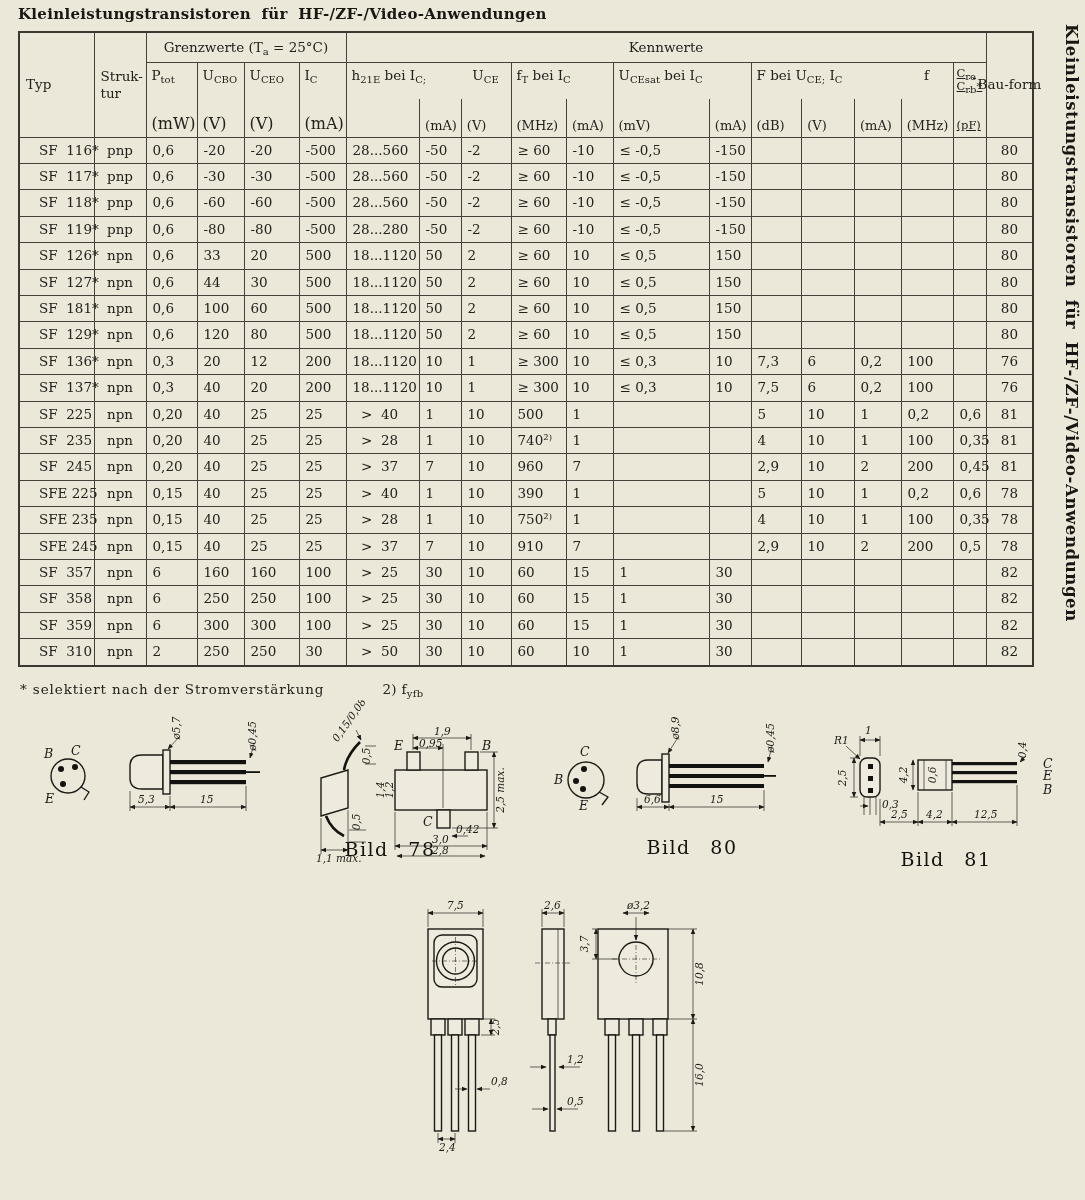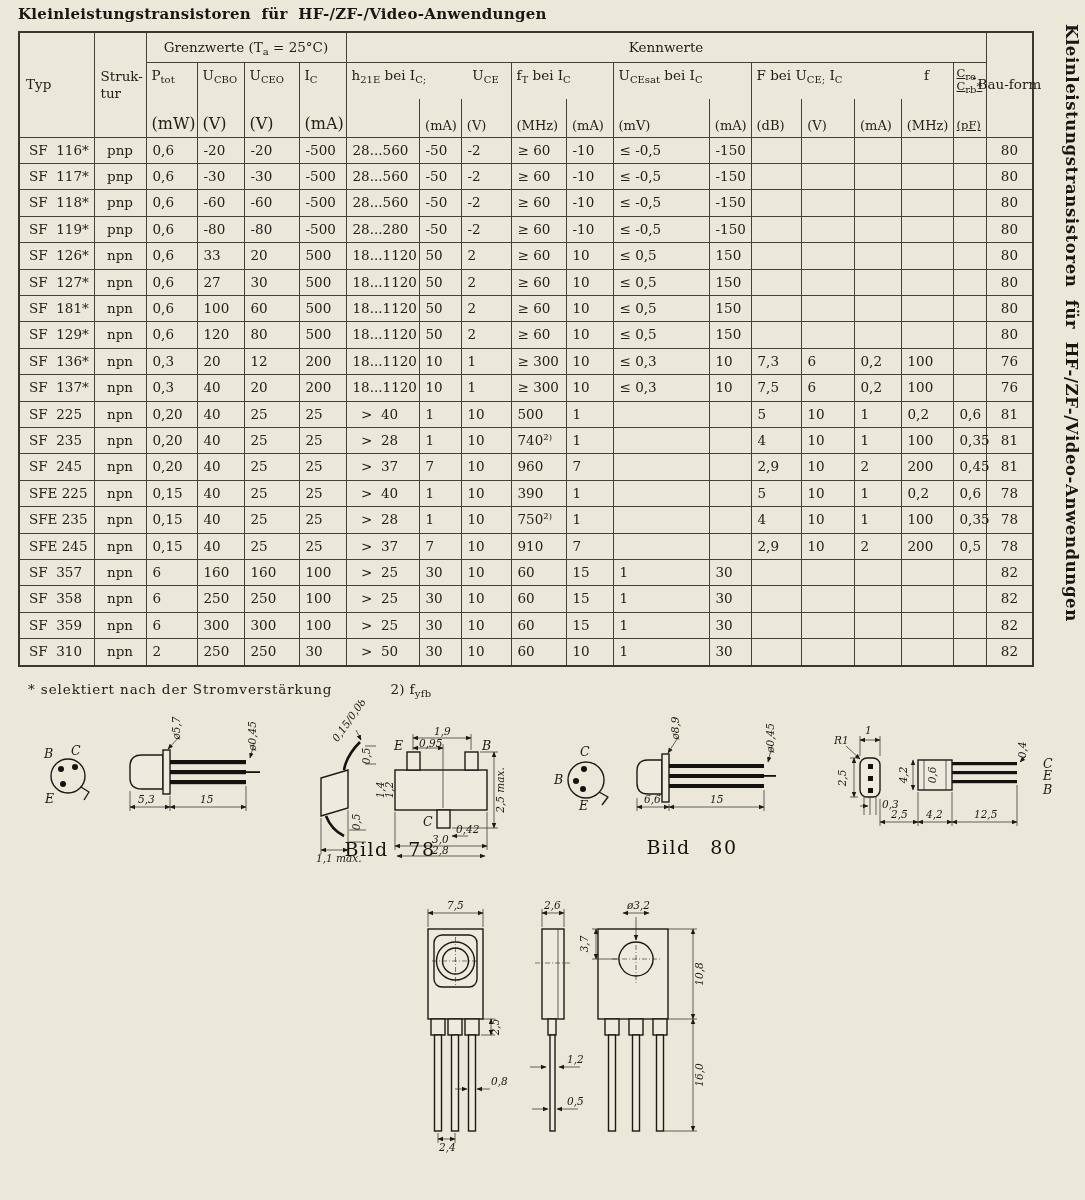--- a/index.html
+++ b/index.html
@@ -17,28 +17,28 @@
   .hcell{display:flex;flex-direction:column;justify-content:space-between;height:74px;text-align:left;}
   .sym{padding:4px 0 0 5px;white-space:nowrap;}
   .symflex{display:flex;}
   .unit{padding:0 0 4px 5px;font-size:16px;}
   .ur{display:flex;height:38px;align-items:stretch;font-size:13px;}
   .ur>div{box-sizing:border-box;display:flex;align-items:flex-end;padding:0 0 4px 5px;}
   .ur>div+div{border-left:1px solid #45403a;}
   .vcent{display:flex;align-items:center;justify-content:center;height:100%;text-align:center;line-height:1.25;}
   .leftpad{justify-content:flex-start;padding-left:6px;}
   .small{font-size:11.5px;line-height:1.15;text-decoration:underline;}
-  .c0{text-align:left;padding-left:9px;}
+  .c0{text-align:left;padding-left:19px;}
   .c1{text-align:center;}
   .c2,.c3,.c4,.c5,.c6,.c7,.c8,.c9,.c10,.c11,.c12,.c13,.c14,.c15,.c16,.c17{text-align:left;padding-left:6px;}
   .c18{text-align:center;}
   .w50{width:50px;text-align:center;}
   .w52{width:52px;text-align:center;}
   
-  .footnote{position:absolute;left:28px;top:681px;font-size:13.5px;letter-spacing:.9px;}
+  .footnote{position:absolute;left:20px;top:681px;font-size:13.5px;letter-spacing:.9px;}
   .fn2{margin-left:58px;letter-spacing:.3px;}
   
   .fig{position:absolute;}
   .figcap{position:absolute;font-size:19px;letter-spacing:1.5px;word-spacing:12px;text-align:center;color:#14120e;}
   svg text{font-family:"DejaVu Serif",serif;}
   .dim{font-size:10.5px;font-style:italic;fill:#1c1a16;}
   .pin{font-size:12.5px;font-style:italic;fill:#1c1a16;}
   .ol{stroke:#1c1a16;stroke-width:1.4;fill:none;stroke-linejoin:round;}
   .olp{stroke:#1c1a16;stroke-width:1.4;fill:#eeeadd;}
   .ld{stroke:#141210;stroke-width:2.6;fill:none;}
@@ -287,21 +287,21 @@
             <td class="c14"></td>
             <td class="c15"></td>
             <td class="c16"></td>
             <td class="c17"></td>
             <td class="c18">80</td>
           </tr>
           <tr>
             <td class="c0">SF  127*</td>
             <td class="c1">npn</td>
             <td class="c2">0,6</td>
-            <td class="c3">27</td>
+            <td class="c3">44</td>
             <td class="c4">30</td>
             <td class="c5">500</td>
             <td class="c6">18...1120</td>
             <td class="c7">50</td>
             <td class="c8">2</td>
             <td class="c9">≥ 60</td>
             <td class="c10">10</td>
             <td class="c11">≤ 0,5</td>
             <td class="c12">150</td>
             <td class="c13"></td>
@@ -736,20 +736,21 @@
     <text class="pin" x="231" y="78">E</text>
     <text class="pin" x="231" y="92">B</text>
     <path class="dl" d="M68,97 V124 M106,90 V124 M140,90 V124 M205,83 V124"></path>
     <path class="dl" marker-start="url(#arr)" marker-end="url(#arr)" d="M68,120 H106"></path>
     <path class="dl" marker-start="url(#arr)" marker-end="url(#arr)" d="M106,120 H140"></path>
     <path class="dl" marker-start="url(#arr)" marker-end="url(#arr)" d="M140,120 H205"></path>
     <text class="dim" x="79" y="116">2,5</text>
     <text class="dim" x="114" y="116">4,2</text>
     <text class="dim" x="162" y="116">12,5</text>
   </svg>
+  <div class="figcap" style="left:812px;top:848px;width:268px;">Bild 81</div>
 
   <svg class="fig" style="left:395px;top:893px;" width="330" height="260" viewBox="0 0 330 260">
     <rect class="olp" x="33" y="36" width="55" height="90"></rect>
     <rect class="ol" x="39" y="42" width="43" height="52" rx="8"></rect>
     <circle class="ol" cx="60.5" cy="68" r="19"></circle>
       <circle class="ol" cx="60.5" cy="68" r="13"></circle>
     <path class="dash" d="M60.5,44 V92 M37,68 H84"></path>
     <rect class="olp" x="36" y="126" width="14" height="16"></rect>
       <rect class="olp" x="53" y="126" width="14" height="16"></rect>
       <rect class="olp" x="70" y="126" width="14" height="16"></rect>

